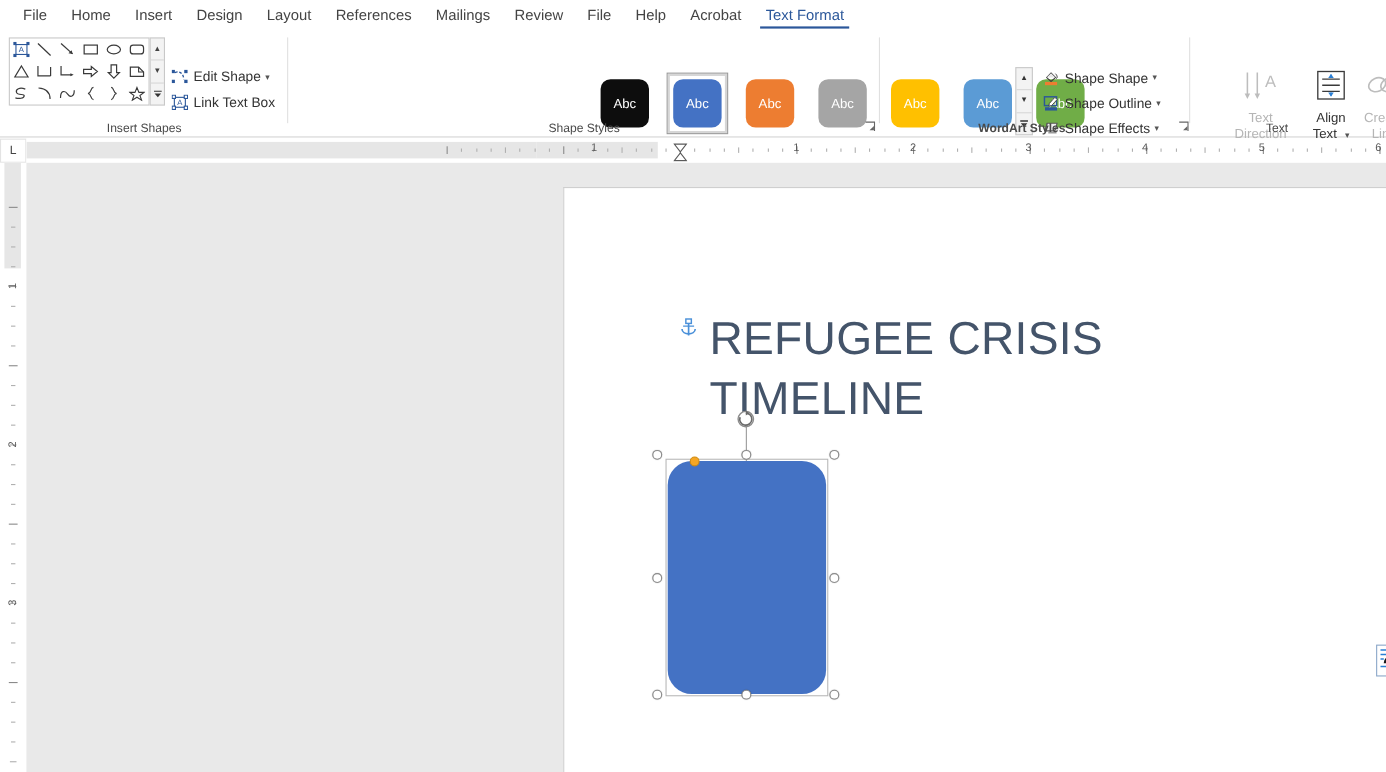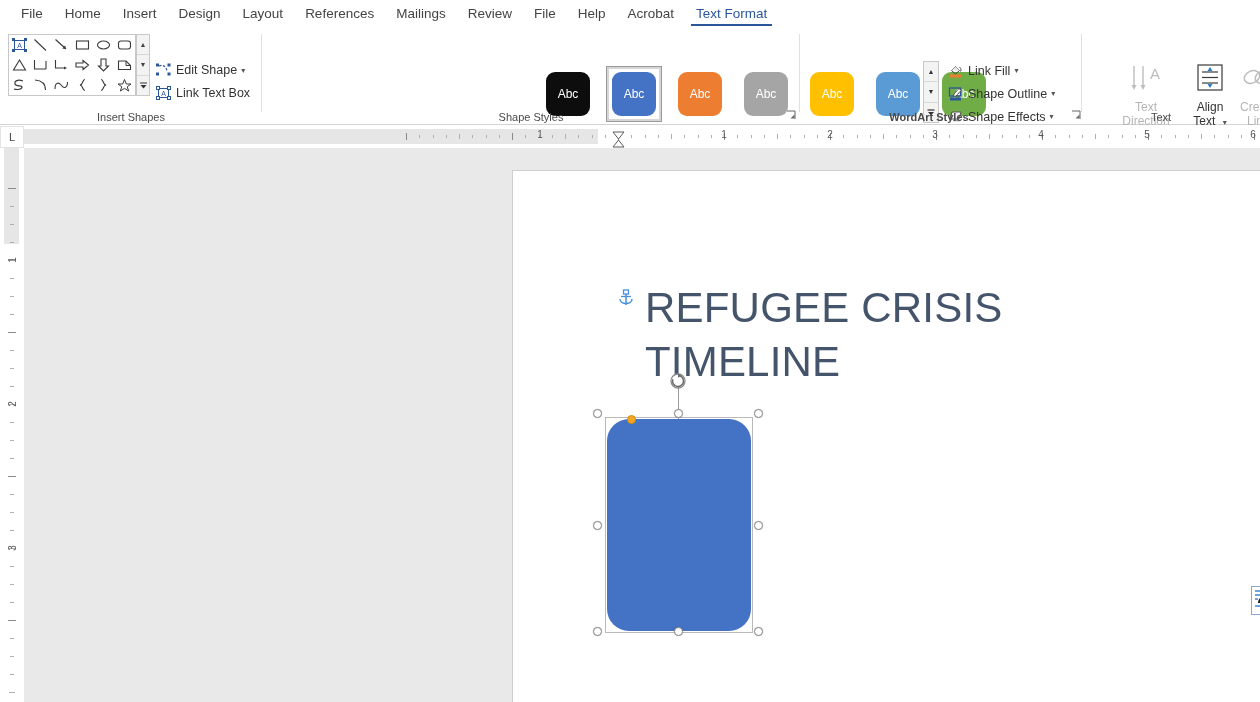--- a/index.html
+++ b/index.html
@@ -411,21 +411,21 @@
 
       <div class="cmd-row" style="left:686px; top:35px;">
         <span class="ic">
           <svg width="15" height="15" viewBox="0 0 15 15">
               <path d="M3.5,7.5 L7.5,3.5 L11.5,7.5 L7.5,11 Z" fill="none" stroke="#3a3a3a" stroke-width="1"></path>
               <path d="M3.5,7.5 L7.5,3.5 L11.5,7.5 Z" fill="#e8e8e8"></path>
               <path d="M11.5,4 C13.5,6 13.5,8 12,8.5" fill="none" stroke="#3a3a3a" stroke-width="0.9"></path>
               <rect x="2" y="11.5" width="11" height="3" fill="#ed7d31"></rect>
             </svg>
         </span>
-        <span>Link Fill</span>
+        <span>Shape Shape</span>
         <span class="caret">▾</span>
       </div>
 
       <div class="cmd-row" style="left:686px; top:58px;text-align:right;">
         <span class="ic">
           <svg width="15" height="15" viewBox="0 0 15 15">
               <rect x="1.5" y="2" width="11" height="8" fill="none" stroke="#2b579a" stroke-width="1.3"></rect>
               <path d="M6,8 L11,2.5 L13,4.5 L8,10 L5.5,10.5 Z" fill="#fff" stroke="#3a3a3a" stroke-width="0.8"></path>
               <rect x="2" y="11.5" width="11" height="3" fill="#2b579a"></rect>
             </svg>

